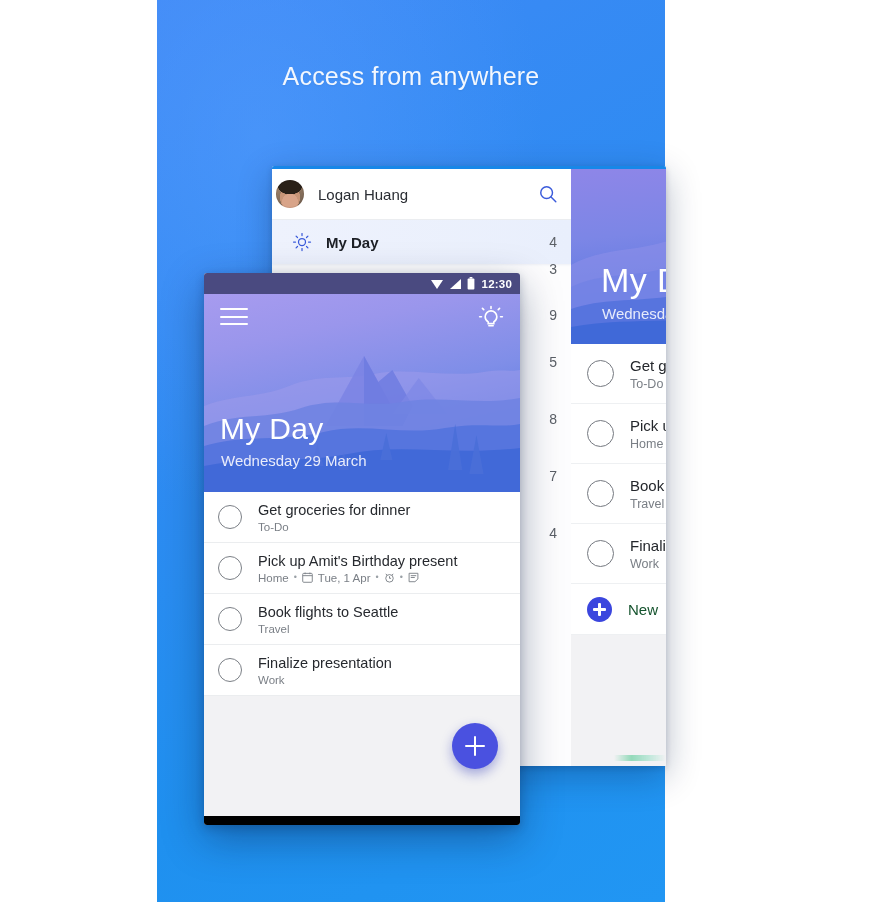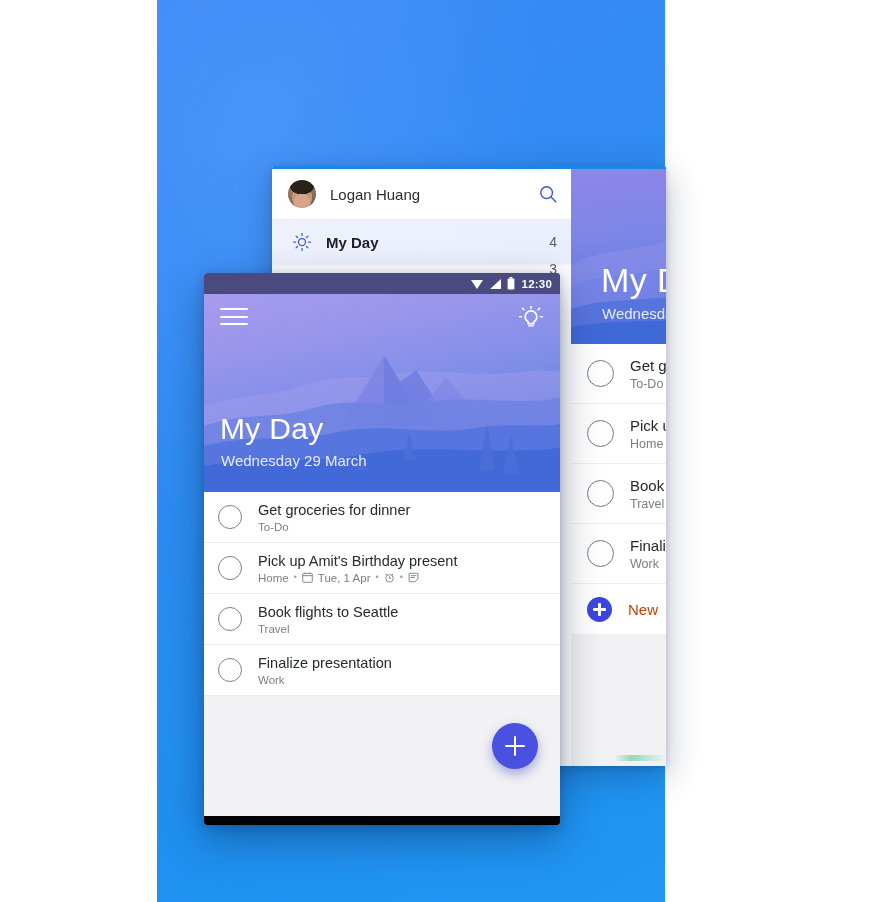--- a/index.html
+++ b/index.html
@@ -31,21 +31,21 @@
     overflow:hidden;
   }
   .desk-top-accent{position:absolute;left:0;top:0;width:100%;height:3px;background:#1787e8;}
 
   
   .desk-side{
     position:absolute;left:0;top:3px;width:299px;height:597px;
     background:#fdfdfe;
   }
   .acct-row{
-    display:flex;align-items:center;height:50px;padding:0 12px 0 16px;
+    display:flex;align-items:center;height:50px;padding:0 12px 0 4px;
     border-bottom:1px solid #eceef1;background:#fff;
   }
   .avatar{
     width:28px;height:28px;border-radius:50%;flex:0 0 28px;
     background:
       radial-gradient(circle at 50% 78%, #d8a489 0 30%, rgba(0,0,0,0) 31%),
       radial-gradient(ellipse 70% 48% at 50% 22%, #2a2118 0 60%, rgba(0,0,0,0) 62%),
       radial-gradient(ellipse 60% 80% at 50% 62%, #c79577 0 58%, rgba(0,0,0,0) 60%),
       linear-gradient(160deg,#a8896f,#6d5b4c);
     box-shadow:inset 0 0 0 1px rgba(0,0,0,.08);
@@ -109,33 +109,33 @@
   }
   .plus-badge{
     width:25px;height:25px;border-radius:50%;background:#3b46de;flex:0 0 25px;
     position:relative;
   }
   .plus-badge:before,.plus-badge:after{
     content:"";position:absolute;background:#fff;border-radius:1px;
   }
   .plus-badge:before{left:6px;top:11.5px;width:13px;height:2.6px;}
   .plus-badge:after{top:6px;left:11.2px;height:13px;width:2.6px;}
-  .dm-new-lbl{margin-left:16px;font-size:15px;color:#c2410c;white-space:nowrap;}
+  .dm-new-lbl{margin-left:16px;font-size:15px;color:#14532d;white-space:nowrap;}
   .dm-filler{background:#f2f2f4;height:170px;width:310px;}
 
   
   .artifact{
     position:absolute;left:614px;top:755px;width:52px;height:6px;
     background:linear-gradient(90deg,rgba(40,180,120,.0),rgba(40,190,120,.55),rgba(40,200,140,.30),rgba(40,180,120,.0));
     filter:blur(.6px);opacity:.85;
   }
 
   
   .phone{
-    position:absolute;left:204px;top:273px;width:356px;height:552px;
+    position:absolute;left:204px;top:273px;width:316px;height:552px;
     background:#fff;border-radius:3px;
     box-shadow:0 14px 40px rgba(8,26,64,.38), 0 3px 10px rgba(8,26,64,.22);
     overflow:hidden;
   }
   .ph-status{
     height:21px;background:#4a4a80;display:flex;align-items:center;justify-content:flex-end;
     padding-right:8px;color:#fff;font-size:11.5px;font-weight:700;
   }
   .ph-status .sic{margin-left:5px;display:inline-flex;align-items:center;}
   .ph-clock{margin-left:7px;letter-spacing:.2px;}
@@ -178,20 +178,21 @@
 
   
   .scene{position:absolute;inset:0;width:100%;height:100%;}
 </style>
 </head>
 <body>
 
 <div id="stage">
 
   <div class="hero-bg"></div>
+  <div class="hero-title">Access from anywhere</div>
 
   <div class="desk-win">
     <div class="desk-top-accent"></div>
 
     <div class="desk-side">
 
       <div class="acct-row">
         <div class="avatar"></div>
         <div class="acct-name">Logan Huang</div>
         <div class="search-ic">

